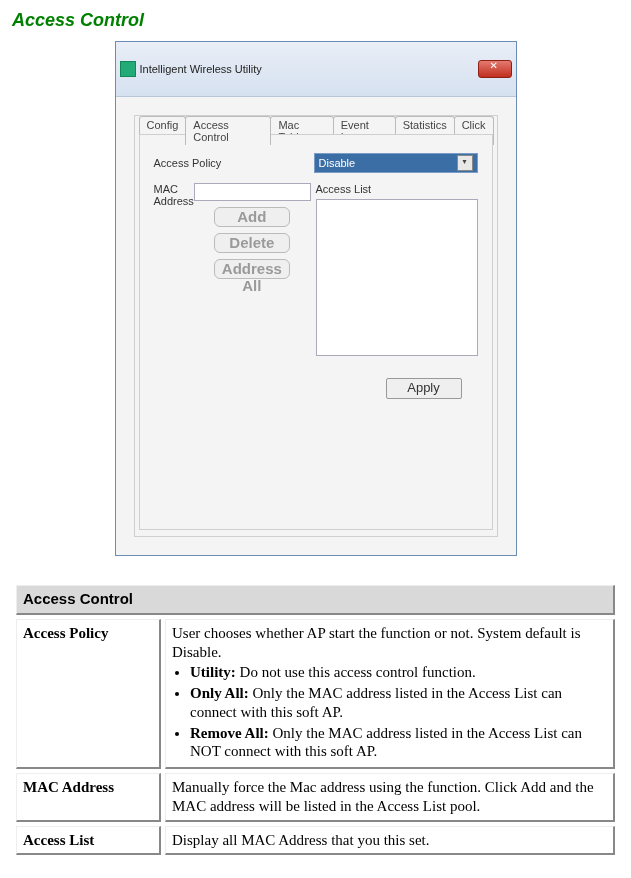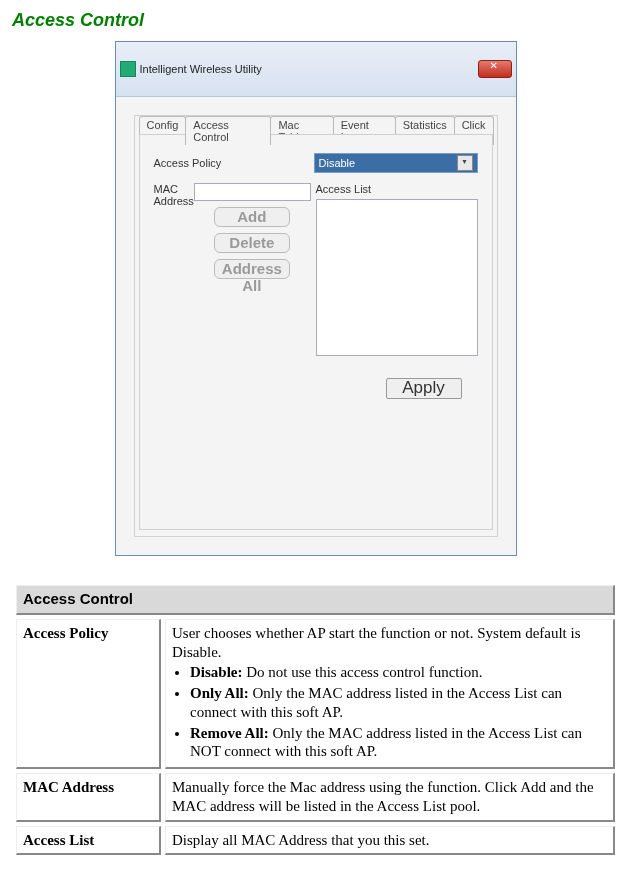--- a/index.html
+++ b/index.html
@@ -121,21 +121,21 @@
     color:#9a9a9a; font-size:15px;
     text-align:center; line-height:17px;
     margin: 0 0 6px 20px;
     border-radius:6px;
     font-weight:bold;
   }
   .ss-apply {
     position:absolute; right:30px; bottom:130px;
     width:74px; height:19px;
     border:1px solid #999; background:#efefef;
-    font-size:17px; text-align:center; line-height:18px;
+    font-size:13px; text-align:center; line-height:18px;
     color:#333; border-radius:2px;
   }
 
   
   table.desc {
     width: 100%;
     border-collapse: separate;
     border-spacing: 4px;
     margin-top: 4px;
   }
@@ -225,21 +225,21 @@
 <table class="desc">
   <tbody>
       <tr>
     <td class="hdr shadowcell" colspan="2">Access Control</td>
   </tr>
   <tr>
     <td class="keycol shadowcell">Access Policy</td>
     <td class="shadowcell">
       <span>User chooses whether AP start the function or not. System default is Disable.</span>
       <ul class="blk">
-        <li><span class="b">Disable:</span><span> Do not use this access control function.</span></li>
+        <li><span class="b">Utility:</span><span> Do not use this access control function.</span></li>
         <li><span class="b">Only All:</span><span> Only the MAC address listed in the Access List can connect with this soft AP.</span></li>
         <li><span class="b">Remove All:</span><span> Only the MAC address listed in the Access List can NOT connect with this soft AP.</span></li>
       </ul>
     </td>
   </tr>
   <tr>
     <td class="keycol shadowcell">MAC Address</td>
     <td class="shadowcell">Manually force the Mac address using the function. Click Add and the MAC address will be listed in the Access List pool.</td>
   </tr>
   <tr>

